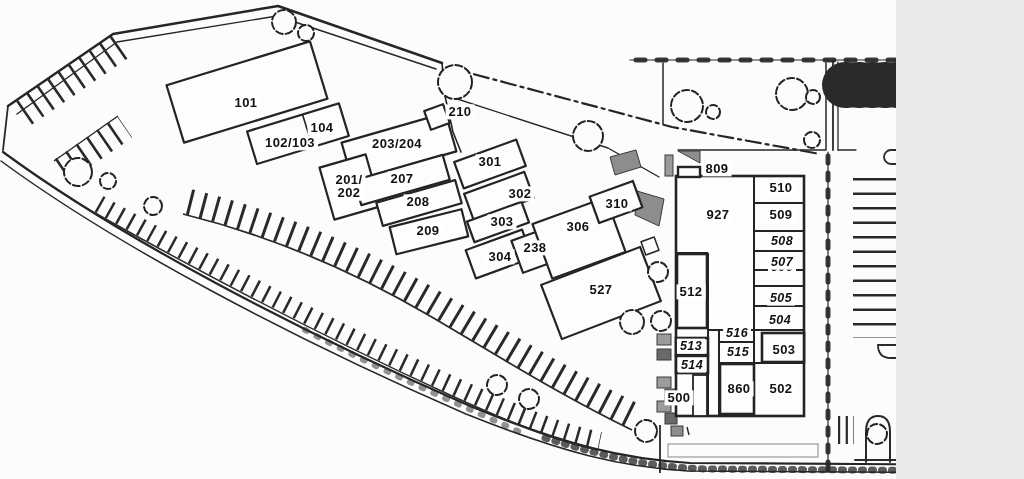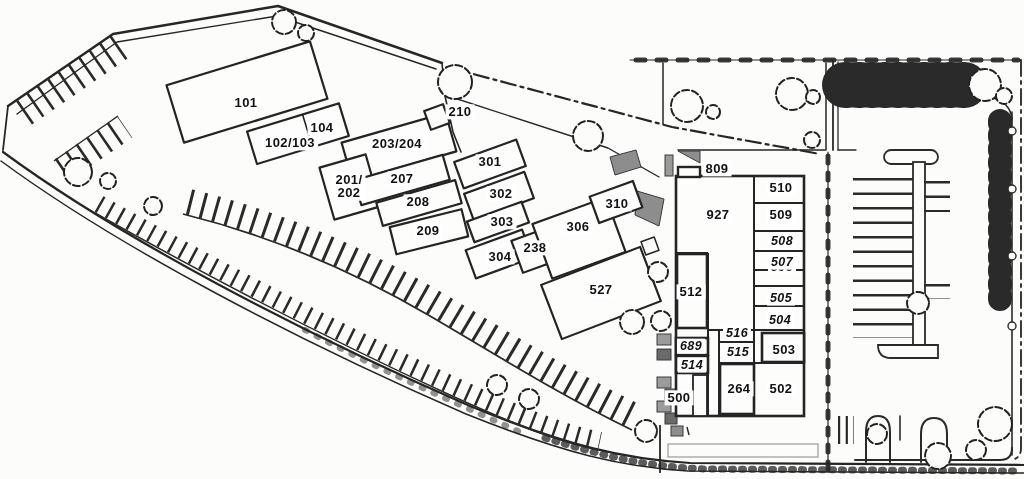--- a/index.html
+++ b/index.html
@@ -1,16 +1,16 @@
 <!DOCTYPE html>
 <html><head>
 <meta charset="utf-8">
 <style>
   html,body{margin:0;padding:0;background:#e9e9e9;}
-  .stage{position:relative;width:1024px;height:479px;background:#fcfcfa;overflow:hidden;
+  .stage{position:relative;width:896px;height:479px;background:#fcfcfa;overflow:hidden;
          font-family:"Liberation Sans",sans-serif;}
   svg{position:absolute;left:0;top:0;}
   .lbl{position:absolute;transform:translate(-50%,-50%);background:#ffffff;color:#111;
        font:700 13px/1.02 "Liberation Sans",sans-serif;letter-spacing:.4px;
        padding:1px 3px;white-space:pre-line;text-align:center;z-index:5;}
   .lbl.sm{font-size:12.5px;font-style:italic;}
 </style>
 </head>
 <body>
 
@@ -221,39 +221,39 @@
   <div class="lbl" style="left:290px;top:143px">102/103</div>
   <div class="lbl" style="left:322px;top:128px">104</div>
   <div class="lbl" style="left:349px;top:186px">201/
 202</div>
   <div class="lbl" style="left:397px;top:144px">203/204</div>
   <div class="lbl" style="left:402px;top:179px">207</div>
   <div class="lbl" style="left:418px;top:202px">208</div>
   <div class="lbl" style="left:428px;top:231px">209</div>
   <div class="lbl" style="left:460px;top:112px">210</div>
   <div class="lbl" style="left:490px;top:162px">301</div>
-  <div class="lbl" style="left:501px;top:194px">302</div>
+  <div class="lbl" style="left:520px;top:194px">302</div>
   <div class="lbl" style="left:502px;top:222px">303</div>
   <div class="lbl" style="left:500px;top:257px">304</div>
   <div class="lbl" style="left:535px;top:248px">238</div>
   <div class="lbl" style="left:578px;top:227px">306</div>
   <div class="lbl" style="left:617px;top:204px">310</div>
   <div class="lbl" style="left:601px;top:290px">527</div>
   <div class="lbl" style="left:679px;top:398px">500</div>
-  <div class="lbl" style="left:739px;top:389px">264</div>
+  <div class="lbl" style="left:739px;top:389px">860</div>
   <div class="lbl" style="left:781px;top:389px">502</div>
   <div class="lbl" style="left:784px;top:350px">503</div>
   <div class="lbl sm" style="left:780px;top:320px">504</div>
   <div class="lbl sm" style="left:781px;top:298px">505</div>
   <div class="lbl sm" style="left:782px;top:267px">506</div>
   <div class="lbl sm" style="left:782px;top:262px">507</div>
   <div class="lbl sm" style="left:782px;top:241px">508</div>
   <div class="lbl" style="left:781px;top:215px">509</div>
   <div class="lbl" style="left:781px;top:188px">510</div>
   <div class="lbl" style="left:718px;top:215px">927</div>
   <div class="lbl" style="left:691px;top:292px">512</div>
-  <div class="lbl sm" style="left:691px;top:346px">689</div>
+  <div class="lbl sm" style="left:691px;top:346px">513</div>
   <div class="lbl sm" style="left:692px;top:365px">514</div>
   <div class="lbl sm" style="left:738px;top:352px">515</div>
   <div class="lbl sm" style="left:737px;top:333px">516</div>
   <div class="lbl" style="left:717px;top:169px">809</div>
 
 </div>
 
 </body></html>

